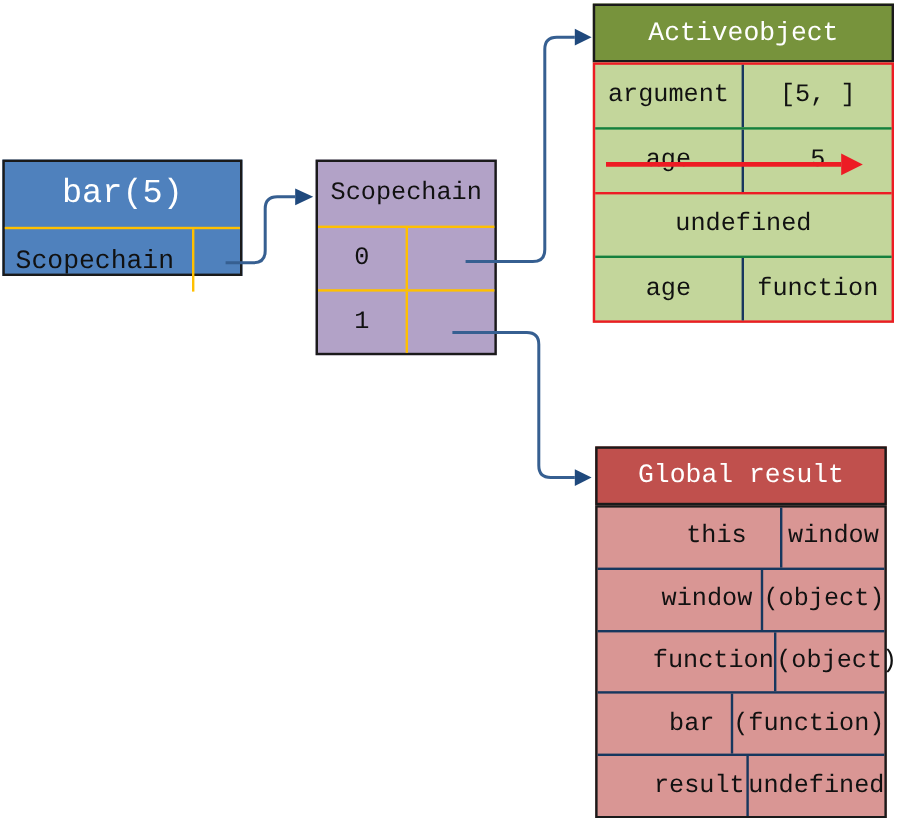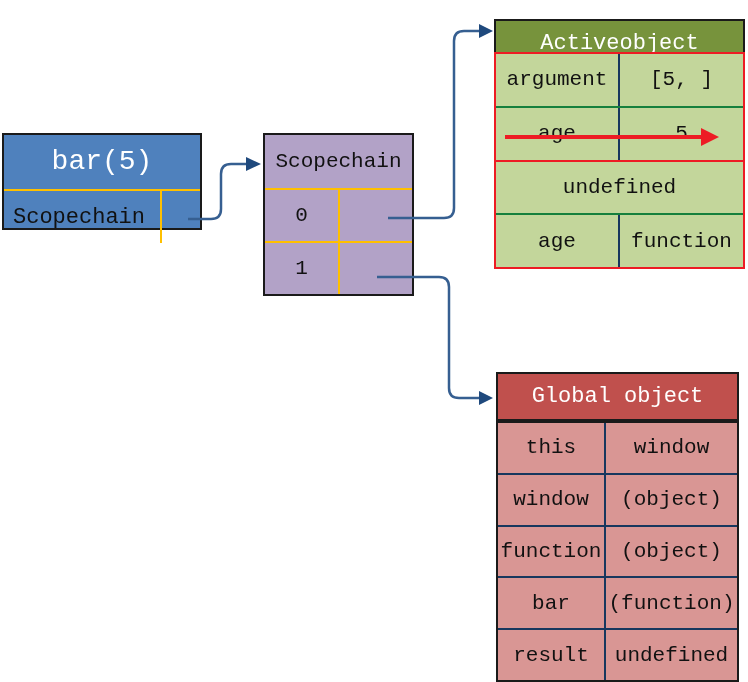--- a/index.html
+++ b/index.html
@@ -20,33 +20,33 @@
   
   .scopebox{left:263px;top:133px;width:151px;height:163px;background:#b2a2c7;border:2px solid #1a1a1a;display:flex;flex-direction:column;}
   .scopebox-title{height:53px;line-height:53px;text-align:center;font-size:21px;border-bottom:2px solid #ffc000;}
   .scoperow{flex:1;display:flex;}
   .scoperow + .scoperow{border-top:2px solid #ffc000;}
   .scoperow .idx{width:73px;display:flex;align-items:center;justify-content:center;font-size:21px;}
   .scoperow .slot{flex:1;border-left:2px solid #ffc000;}
 
   
   .thead{border:2px solid #1a1a1a;color:#ffffff;font-size:22px;display:flex;align-items:center;justify-content:center;}
-  .ao-header{left:494px;top:3px;width:251px;height:49px;background:#77933c;margin-top:16px;}
+  .ao-header{left:494px;top:3px;width:251px;height:49px;background:#77933c;}
   .go-header{left:496px;top:372px;width:243px;height:49px;background:#c0504d;}
 
   
   .ao-body{left:494px;top:52px;width:251px;height:217px;background:#c3d69b;border:2px solid #ed1c24;display:flex;flex-direction:column;}
   .ao-body .trow + .trow{border-top:2px solid #15803d;}
   .ao-body .trow:nth-child(3){border-top-color:#ed1c24;}
   .ao-body .k{width:122px;border-right:2px solid #17375e;}
 
   
   .go-body{left:496px;top:421px;width:243px;height:261px;background:#d99694;border:2px solid #1a1a1a;display:flex;flex-direction:column;}
   .go-body .trow + .trow{border-top:2px solid #17375e;}
-  .go-body .k{width:106px;border-right:2px solid #17375e;}
+  .go-body .k{width:106px;border-right:2px solid #17375e;padding-left:46px;}
 
   
   .trow{flex:1;display:flex;font-size:21px;}
   .trow .k,.trow .v{display:flex;align-items:center;justify-content:center;white-space:nowrap;}
   .trow .v{flex:1;}
 
   
   #arrows{position:absolute;left:0;top:0;width:748px;height:682px;pointer-events:none;}
 </style>
 </head>
@@ -86,21 +86,21 @@
       </div>
       <div class="trow">
         <div class="v">undefined</div>
       </div>
       <div class="trow">
         <div class="k">age</div>
         <div class="v">function</div>
       </div>
     </div>
 
-  <div class="abs thead go-header">Global object</div>
+  <div class="abs thead go-header">Global result</div>
   <div class="abs go-body">
       <div class="trow">
         <div class="k">this</div>
         <div class="v">window</div>
       </div>
       <div class="trow">
         <div class="k">window</div>
         <div class="v">(object)</div>
       </div>
       <div class="trow">

